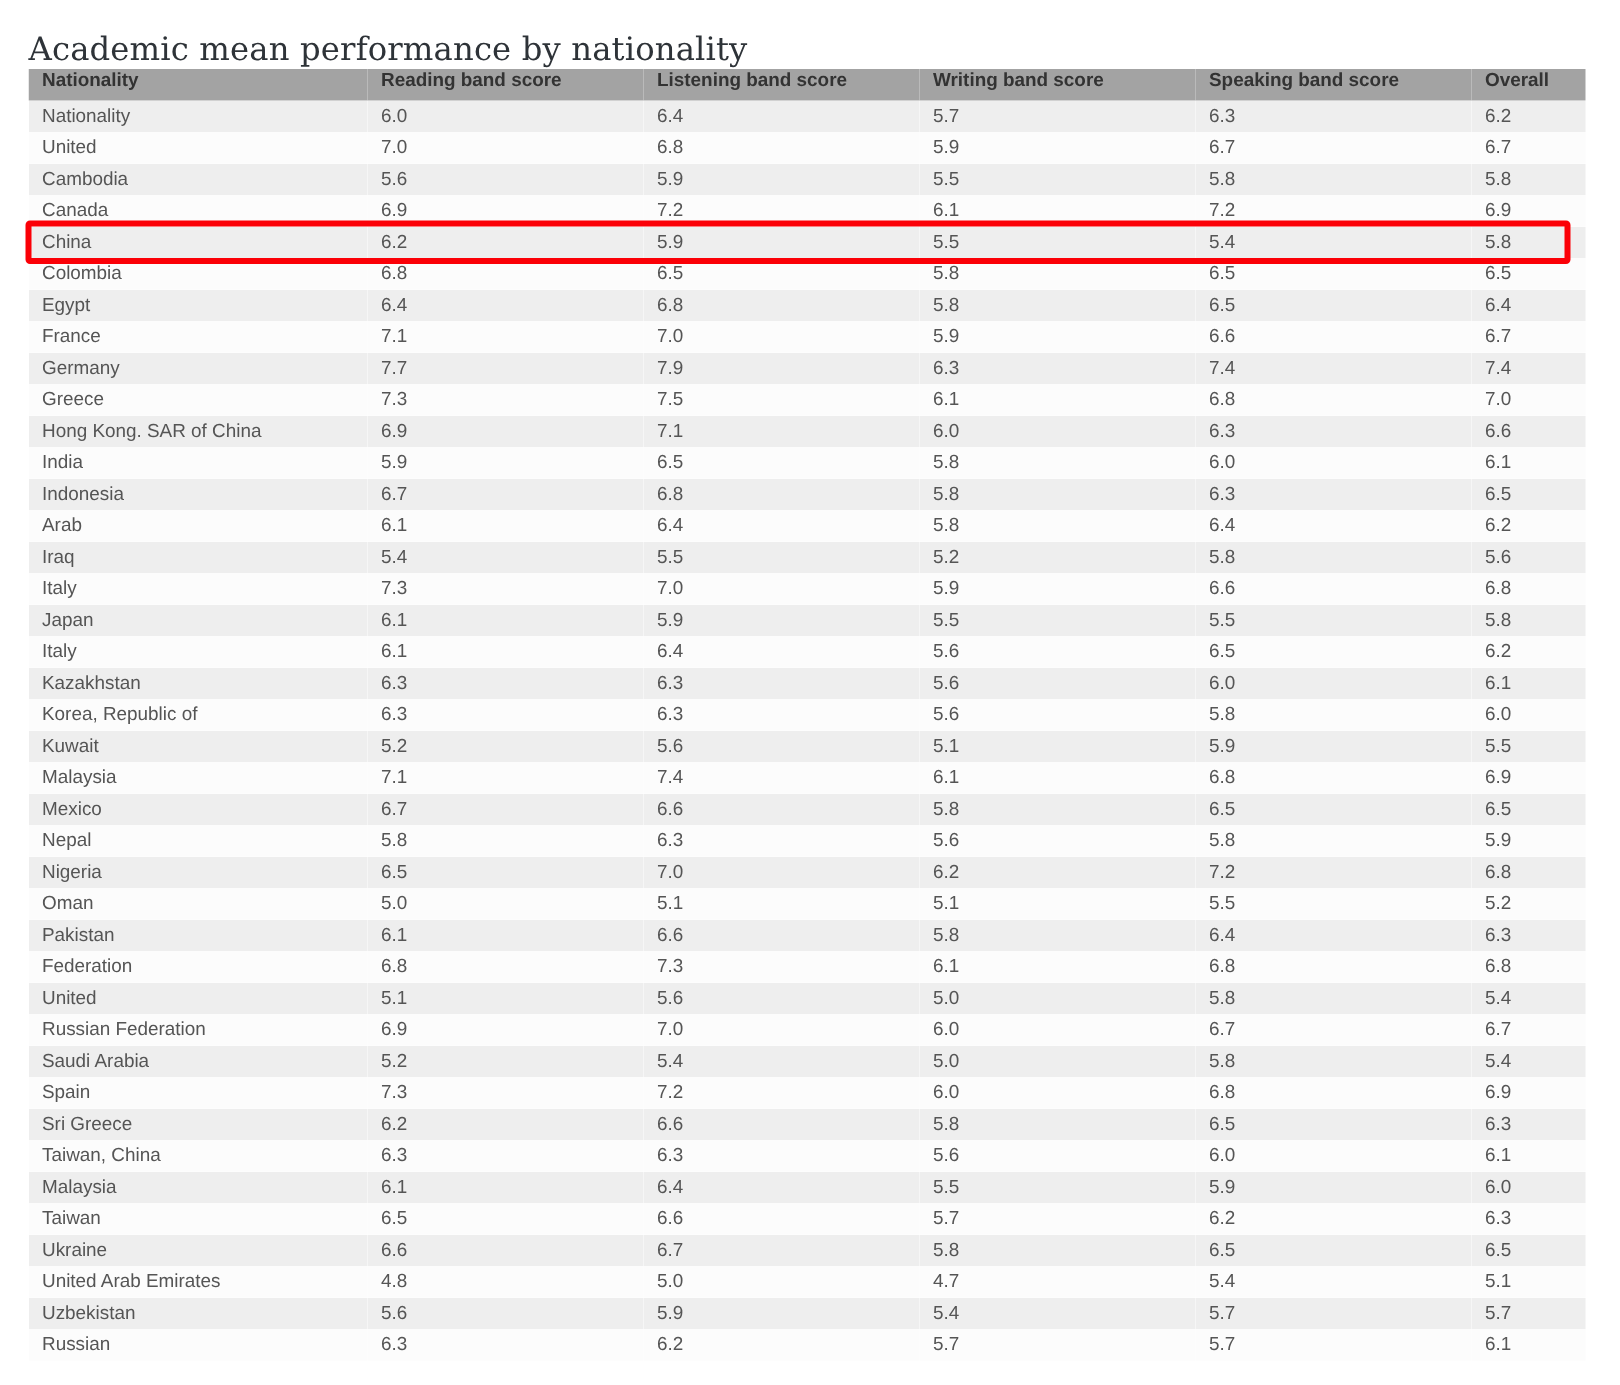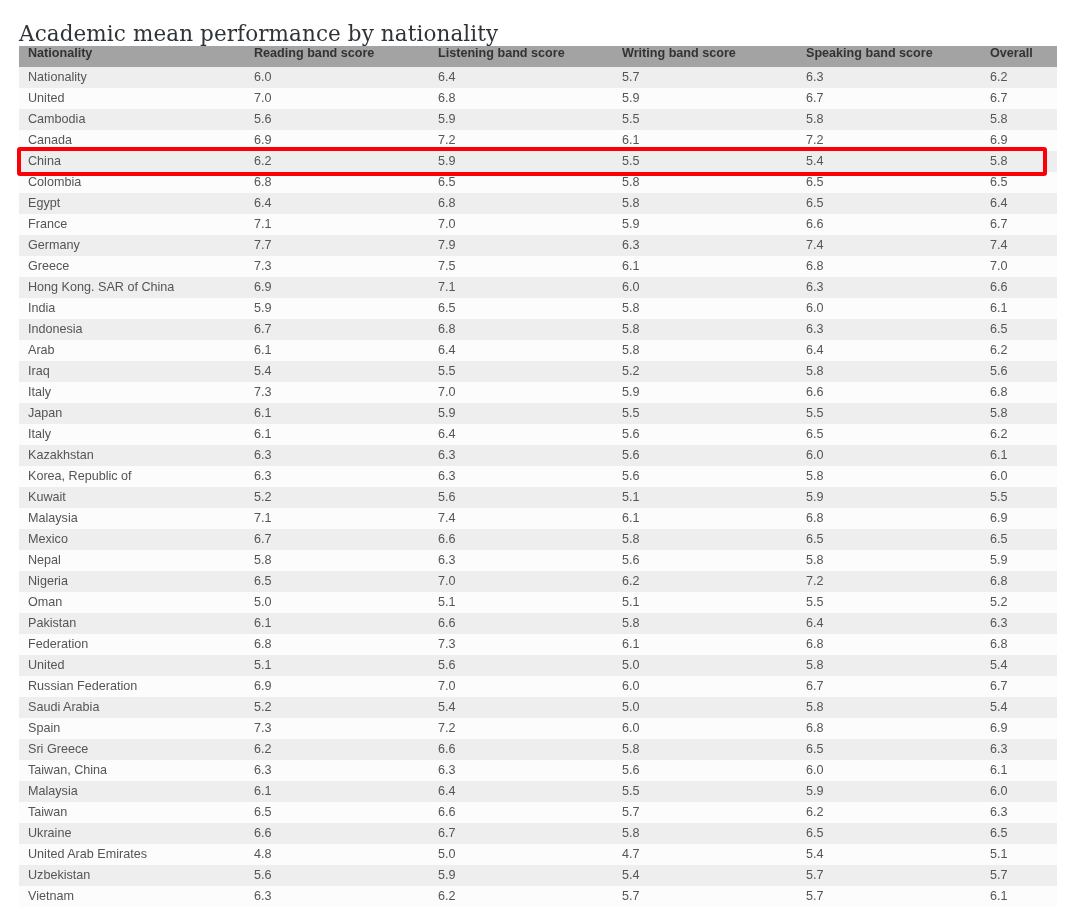--- a/index.html
+++ b/index.html
@@ -429,21 +429,21 @@
           </tr>
           <tr class="odd">
             <td>Uzbekistan</td>
             <td>5.6</td>
             <td>5.9</td>
             <td>5.4</td>
             <td>5.7</td>
             <td>5.7</td>
           </tr>
           <tr class="even">
-            <td>Vietnam</td>
+            <td>Russian</td>
             <td>6.3</td>
             <td>6.2</td>
             <td>5.7</td>
             <td>5.7</td>
             <td>6.1</td>
           </tr>
         </tbody>
     </table>
   </div>
 

